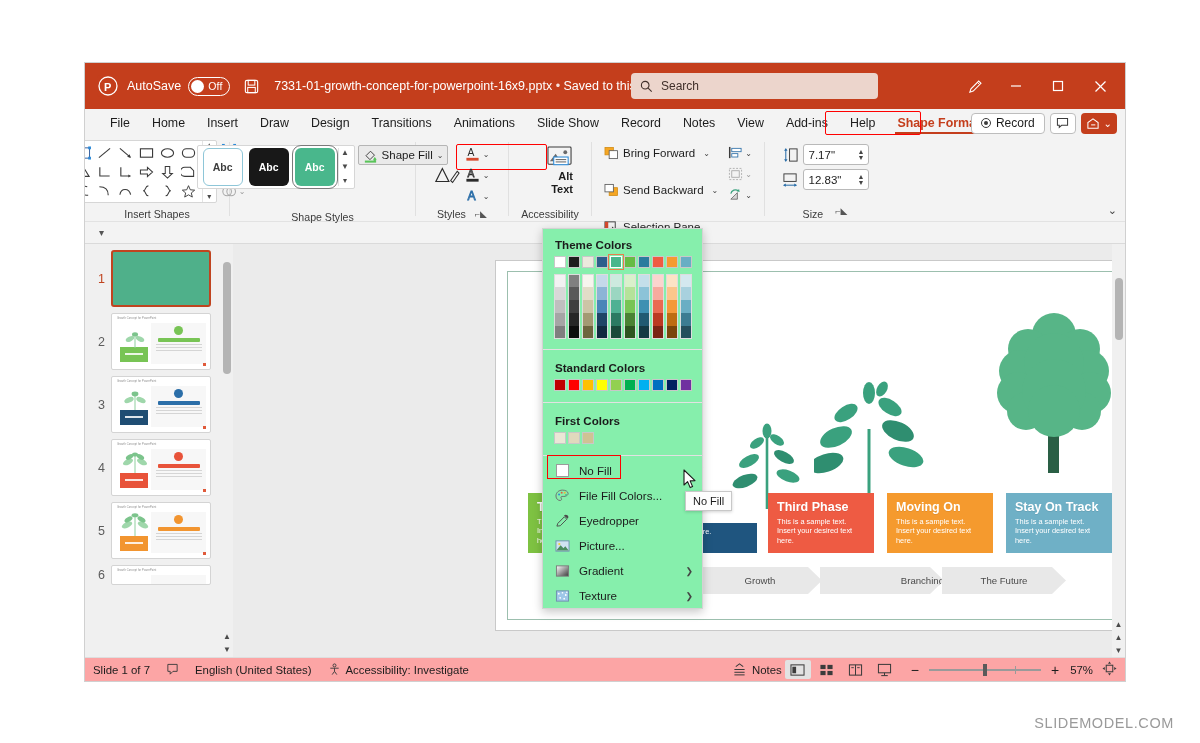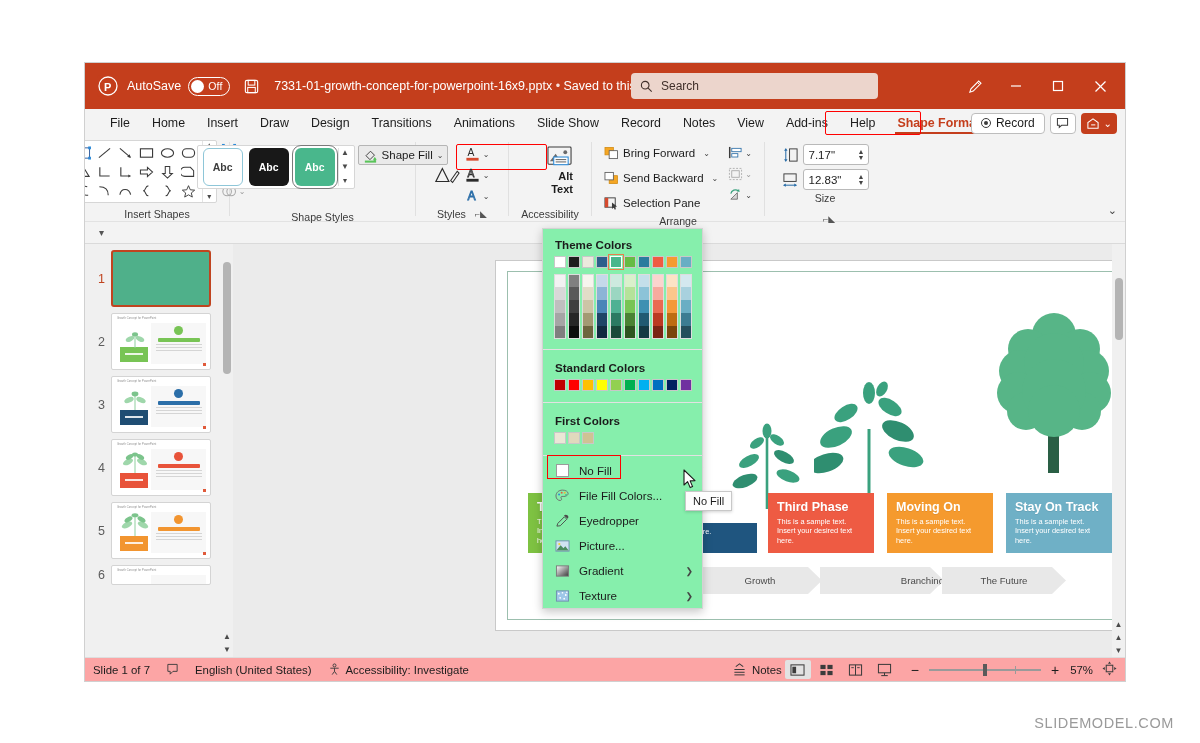--- a/index.html
+++ b/index.html
@@ -122,21 +122,21 @@
   .fbtn.active { border:1px solid #b5b5b5; background:#eaeaea; }
   .fill-hl { position:absolute; border:1.7px solid #ff0000; border-radius:2px; pointer-events:none; }
 
   .wa-col { display:flex; flex-direction:column; gap:1px; }
   .wa-row { display:flex; align-items:center; gap:3px; height:20px; padding:0 3px; }
 
   .alt-text { display:flex; flex-direction:column; align-items:flex-end; width:46px; padding-top:2px;font-weight:bold; }
   .alt-text .lbl { font-size:11px; line-height:12.5px; text-align:center; }
 
   .arrange-grid { display:flex; }
-  .ar-col { display:flex; flex-direction:column; gap:5px; }
+  .ar-col { display:flex; flex-direction:column; gap:17px; }
   .ar-row { display:flex; align-items:center; gap:4px; height:20px; padding:0 3px; font-size:11.5px;
             white-space:nowrap; }
   .ar-icons { display:flex; flex-direction:column; gap:1px; padding-left:4px;}
   .ar-ic-row { display:flex;align-items:center;gap:2px;height:20px; padding:0 3px;}
 
   .size-col { display:flex; flex-direction:column; gap:4px; padding-top:4px; }
   .size-row { display:flex; align-items:center; gap:4px; }
   .spin { border:1px solid #b9b9b9;border-radius:3px;background:#fff;height:21px;width:66px;
           display:flex;align-items:center;padding:0 3px 0 5px;font-size:11.5px; }
   .spin .v { flex:1; }
@@ -692,21 +692,21 @@
             <div class="spin">
               <span class="v">12.83"</span>
               <span class="arrows">
                   <span>▲</span>
                   <span>▼</span>
                 </span>
             </div>
           </div>
         </div>
       </div>
-      <div style="display:flex;align-items:flex-end;gap:8px;flex-direction:column;">
+      <div style="display:flex;align-items:flex-start;gap:8px;">
         <div class="glabel">Size</div>
         <span class="dlg-launch">⌐◣</span>
       </div>
     </div>
 
     <span class="ribbon-collapse">⌄</span>
   </div>
 
   <div class="subbar">
     <span class="chev">▾</span>

